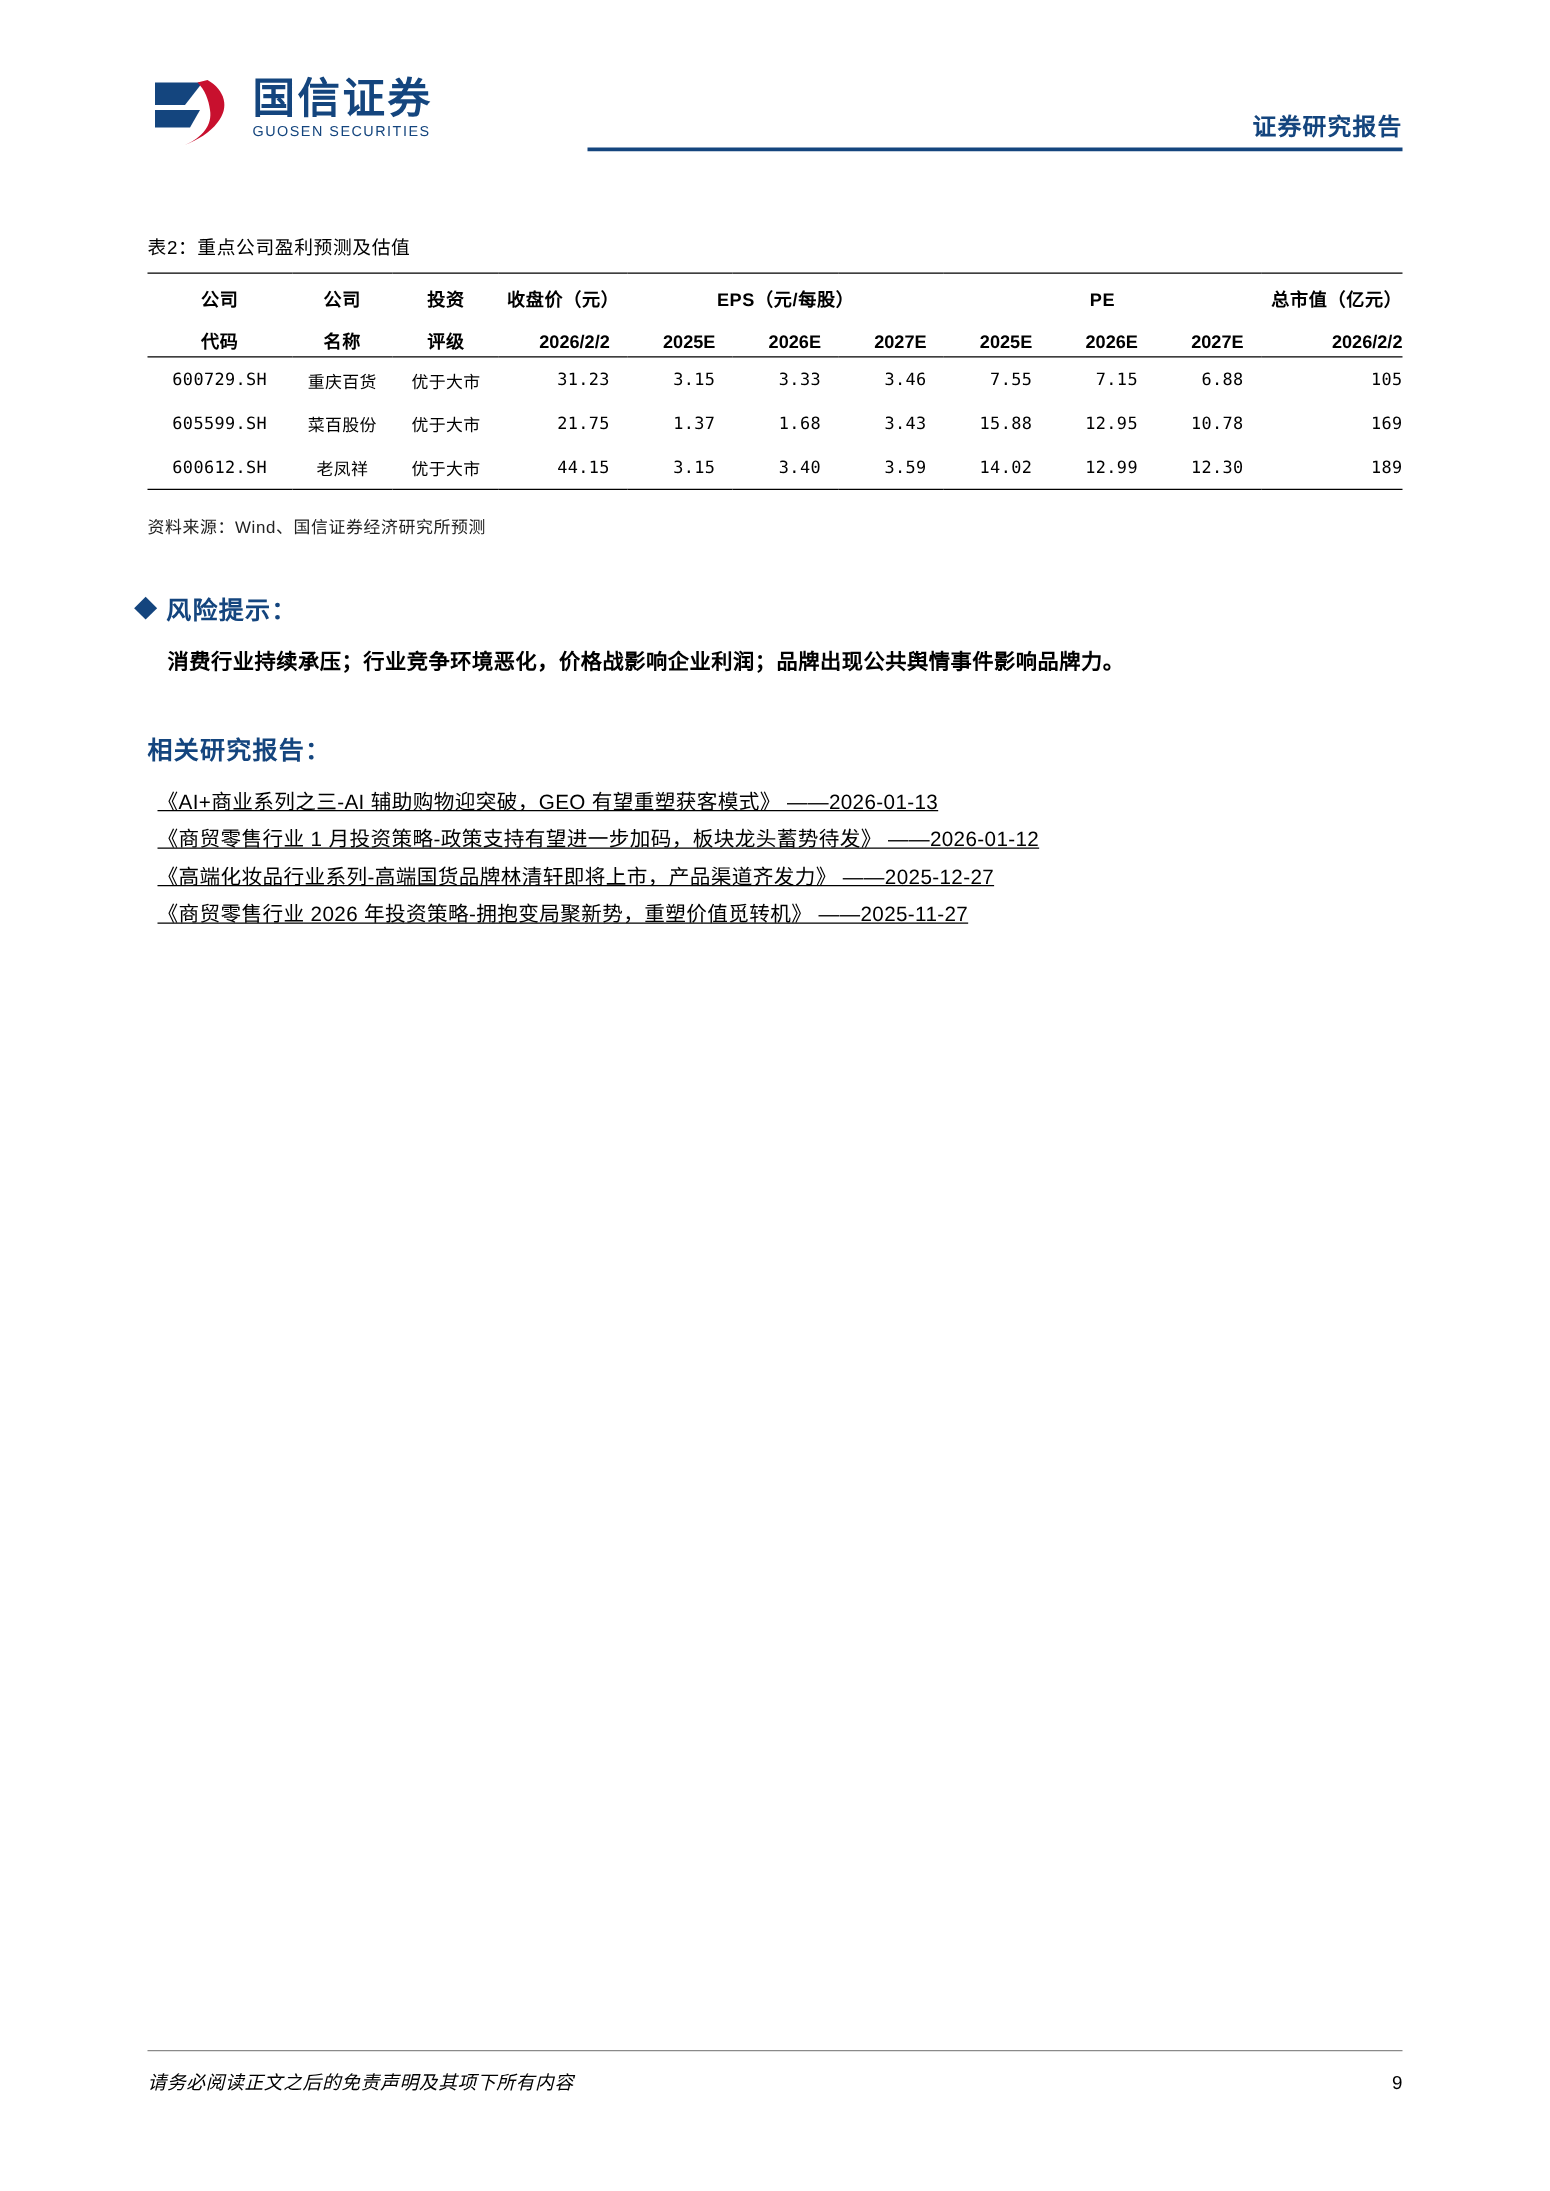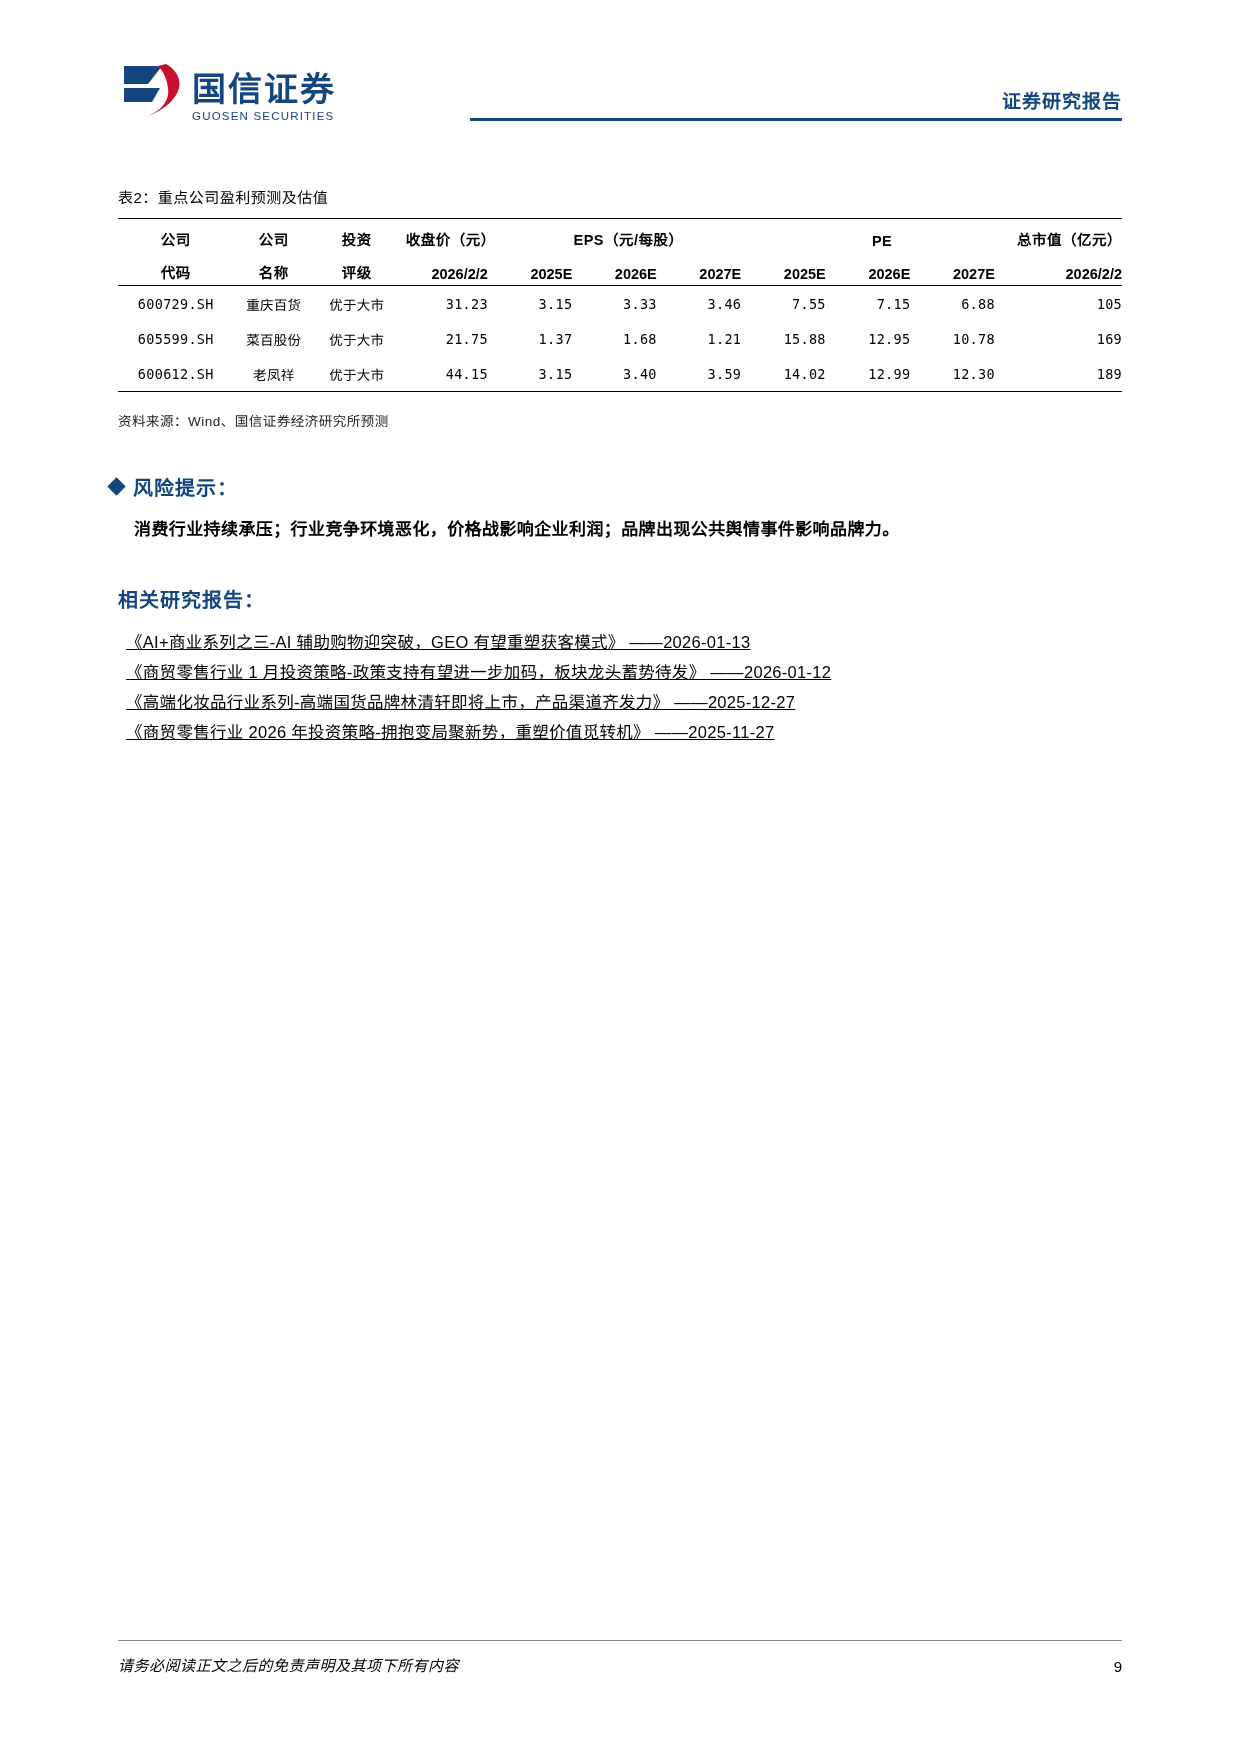--- a/index.html
+++ b/index.html
@@ -25,21 +25,22 @@
     left: 118px;
     top: 62px;
     width: 1004px;
     height: 72px;
   }
   .logo-wrap {
     position: absolute;
     left: 0;
     top: 0;
     display: flex;
-    align-items: flex-end;
+    align-items: flex-start;
+    gap: 10px;
   }
   .logo-mark {
     position: relative;
     width: 74px;
     height: 60px;
   }
   .logo-mark svg { display: block; }
   .logo-text {
     font-family: "DejaVu Sans", sans-serif;
     font-weight: bold;
@@ -281,21 +282,21 @@
         <td class="c-pe c-num">6.88</td>
         <td class="c-cap">105</td>
       </tr>
       <tr>
         <td class="c-code">605599.SH</td>
         <td class="cn c-name">菜百股份</td>
         <td class="cn c-rating">优于大市</td>
         <td class="c-price c-num">21.75</td>
         <td class="c-eps c-num">1.37</td>
         <td class="c-eps c-num">1.68</td>
-        <td class="c-eps c-num">1.21</td>
+        <td class="c-eps c-num">3.43</td>
         <td class="c-pe c-num">15.88</td>
         <td class="c-pe c-num">12.95</td>
         <td class="c-pe c-num">10.78</td>
         <td class="c-cap">169</td>
       </tr>
       <tr class="rule-bot">
         <td class="c-code">600612.SH</td>
         <td class="cn c-name">老凤祥</td>
         <td class="cn c-rating">优于大市</td>
         <td class="c-price c-num">44.15</td>

